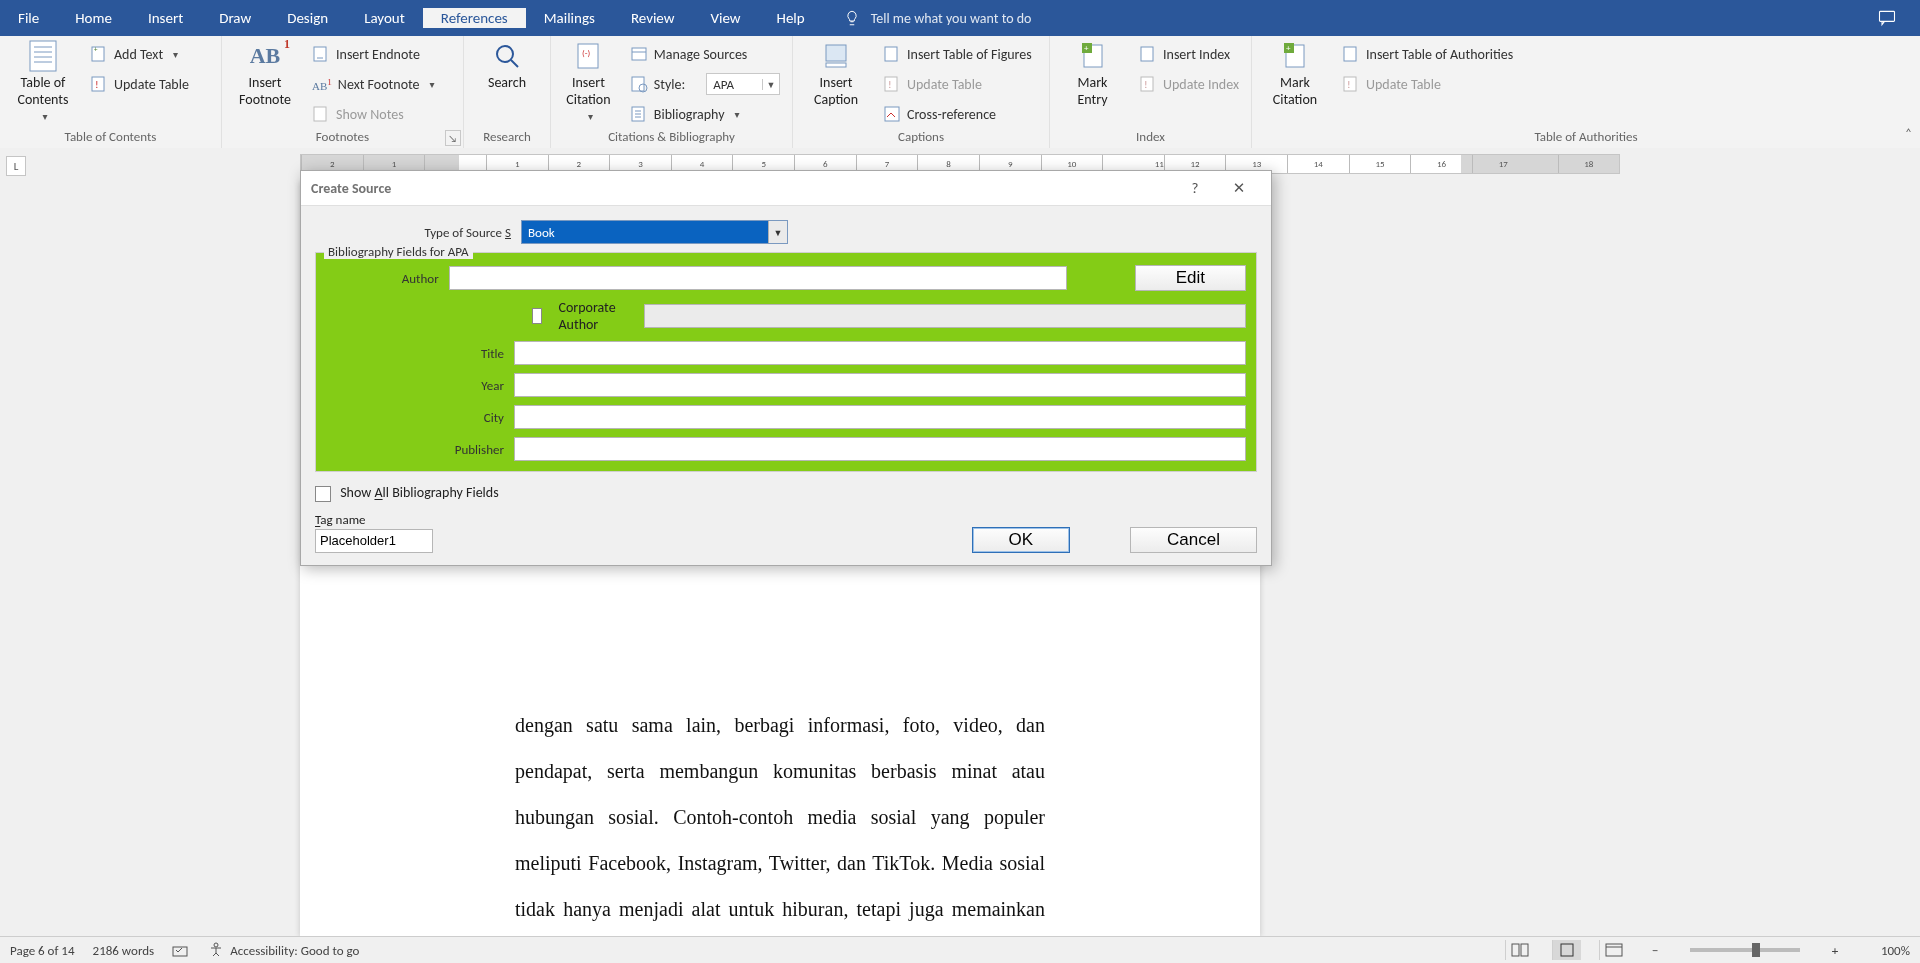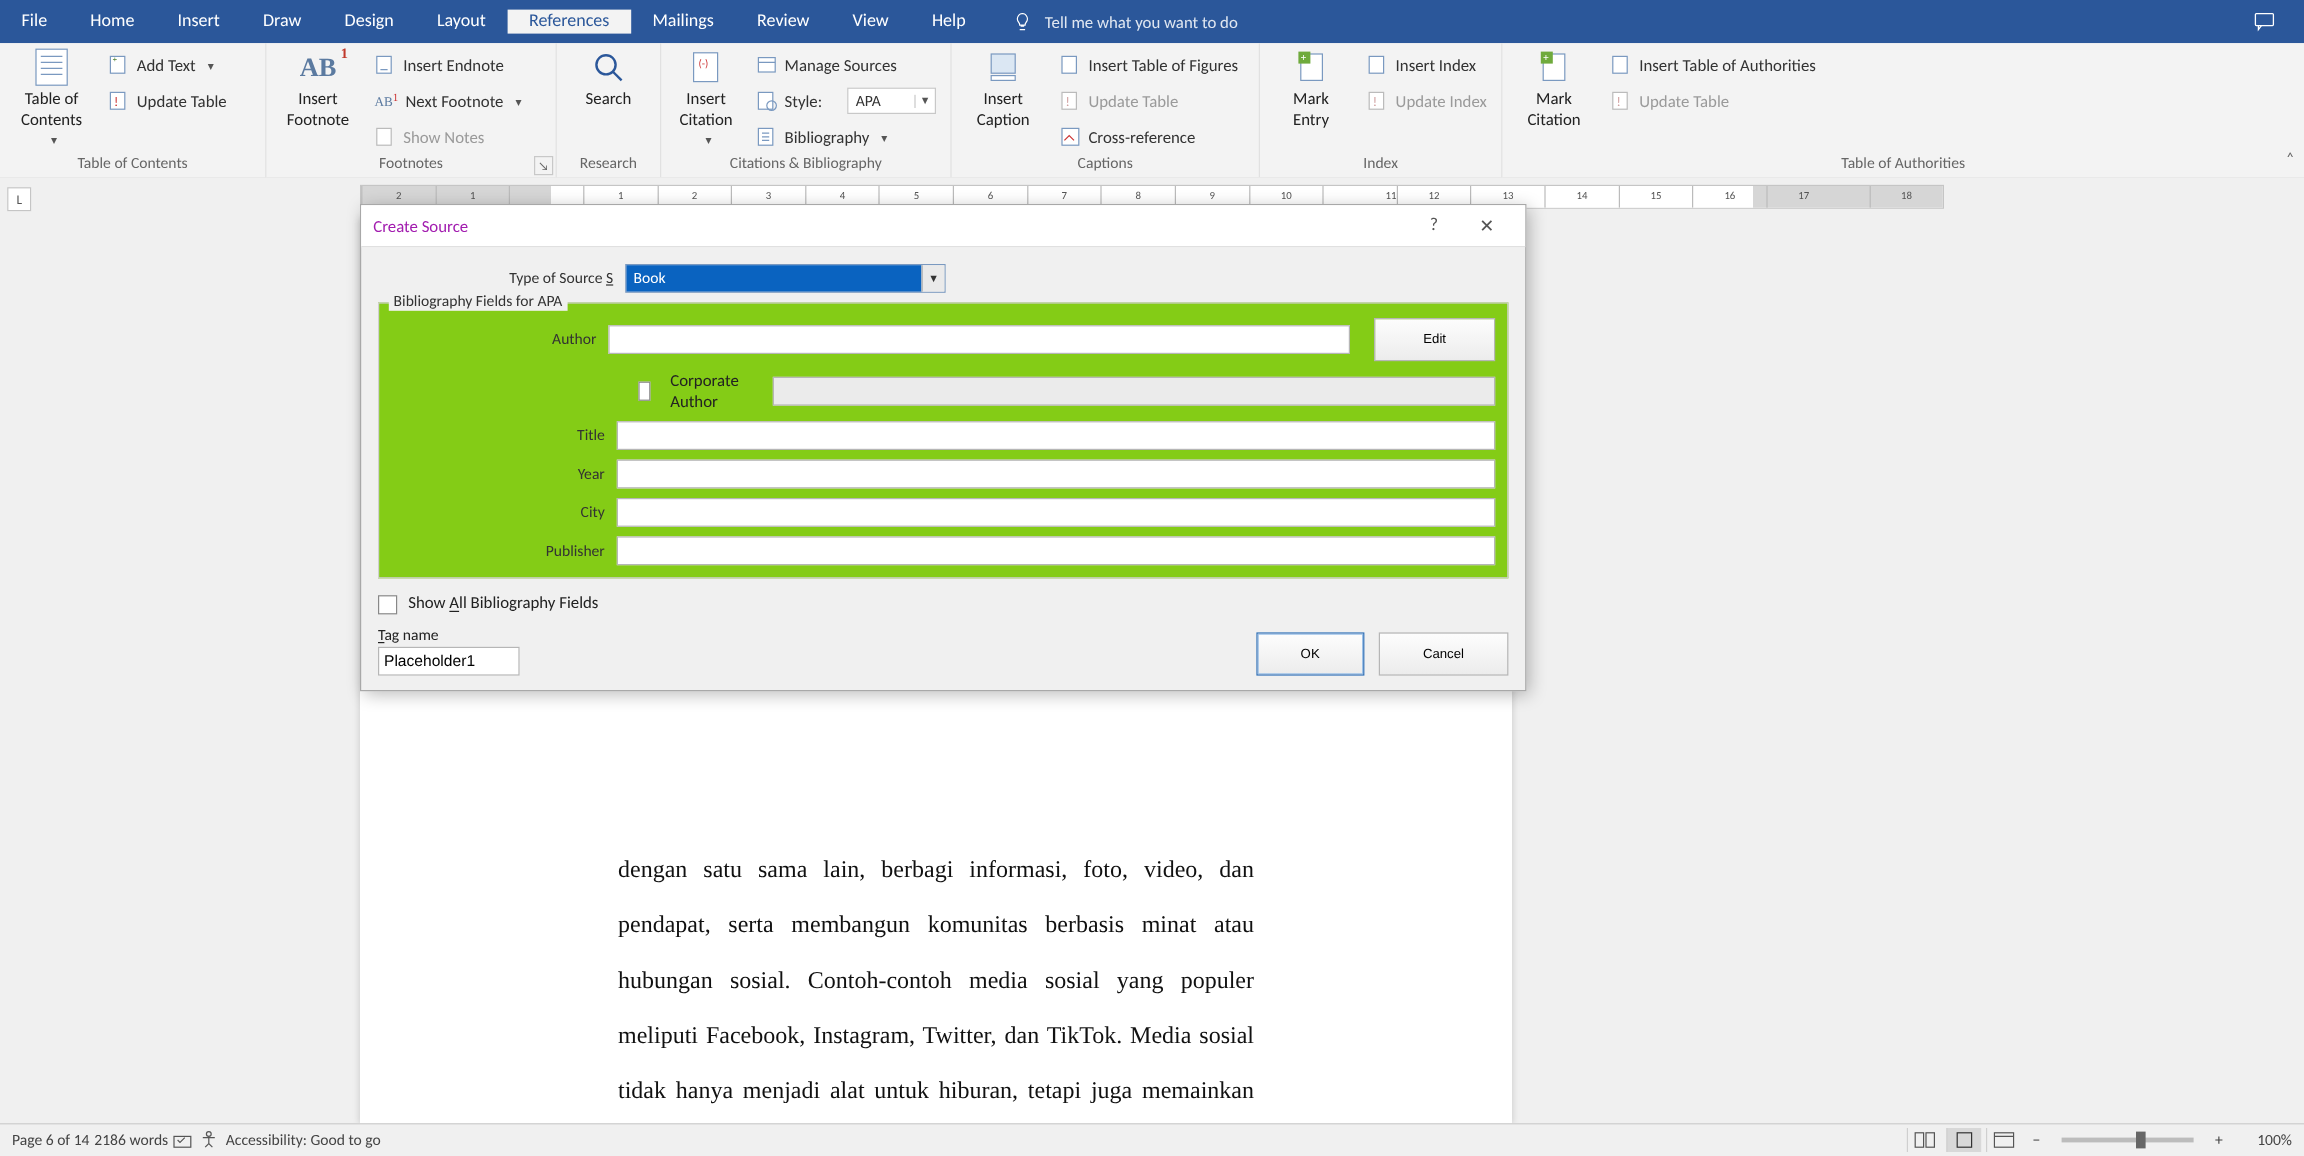--- a/index.html
+++ b/index.html
@@ -32,44 +32,44 @@
   .workspace { position:absolute; top:148px; left:0; right:0; bottom:26px; background:#f0f0f0; overflow:hidden;}
   .tab-left { position:absolute; top:8px; left:6px; width:18px; height:18px; background:#fff; border:1px solid #c5c5c5; font-size:11px; display:flex; align-items:center; justify-content:center; color:#555;}
   .ruler { position:absolute; top:6px; left:300px; right:300px; height:18px; background:#fff; border:1px solid #c5c5c5;}
   .ruler-inner { position:relative; height:100%; background:linear-gradient(to right,#d6d6d6 0 12%, #fff 12% 88%, #d6d6d6 88% 100%);}
   .ruler-ticks { position:absolute; inset:0; font-size:9px; color:#555; display:flex;}
   .page { position:absolute; top:34px; left:300px; width:960px; bottom:0; background:#fff; box-shadow:0 0 6px rgba(0,0,0,.18); padding:520px 215px 0 215px; box-sizing:border-box;}
   .page p { margin:0; font-family:"Times New Roman",serif; font-size:20px; line-height:2.3; color:#111; text-align:justify;}
   
   .dialog-overlay { position:absolute; left:300px; top:170px; width:970px; background:#f0f0f0; border:1px solid #a8a8a8; box-shadow:3px 3px 14px rgba(0,0,0,.28); z-index:50;}
   .dialog-title { display:flex; align-items:center; height:34px; padding:0 10px; background:#fff; border-bottom:1px solid #e0e0e0;}
-  .dialog-title .title-text { font-size:14px; color:#a21caf;}
+  .dialog-title .title-text { font-size:14px; color:#737373;font-weight:bold;}
   .dialog-title .spacer { flex:1;}
   .dialog-title .dlg-icon { width:44px; text-align:center; font-size:15px; color:#555; cursor:pointer;}
   .dialog-body { padding:14px 14px 12px 14px;}
   .row { display:flex; align-items:center; margin-bottom:8px; gap:10px;}
   .row label { width:196px; text-align:right; font-size:13px; color:#333;}
   .combo { display:flex; height:22px; border:1px solid #7a99c0;}
   .combo .combo-val { background:#0a63c0; color:#fff; padding:0 6px; display:flex; align-items:center; width:234px; font-size:13px;}
   .combo .combo-arrow { width:18px; background:#eaeaea; border-left:1px solid #b0b0b0; display:flex; align-items:center; justify-content:center; font-size:9px; color:#333; cursor:pointer;}
   .fieldset { border:1px solid #cfcfcf; padding:12px 10px 10px 10px; margin-top:6px; position:relative; background:#84cc16;}
   .fieldset-legend { position:absolute; top:-9px; left:8px; background:#f0f0f0; padding:0 4px; font-size:13px; color:#333;}
   .txt { height:20px; border:1px solid #b6b6b6; background:#fff; flex:0 0 auto;}
   .txt.w1 { width:612px;}
   .txt.w2 { width:596px;}
   .txt.w3 { width:726px;}
-  .btn { height:36px; border:1px solid #b6b6b6; background:linear-gradient(#fdfdfd,#ececec); padding:0 36px; font-size:11px; cursor:pointer; display:inline-flex; align-items:center; justify-content:center;}
+  .btn { height:26px; border:1px solid #b6b6b6; background:linear-gradient(#fdfdfd,#ececec); padding:0 36px; font-size:17px; cursor:pointer; display:inline-flex; align-items:center; justify-content:center;margin-left:48px;}
   .btn.primary { border:1px solid #2e6fb7; box-shadow:inset 0 0 0 1px #9cc1e8;}
   .checkbox { width:14px; height:14px; border:1px solid #888; background:#fff; display:inline-block; margin-right:6px; vertical-align:middle;}
   .dlg-bottom { display:flex; align-items:flex-end; margin-top:10px; gap:12px;}
   .tag-col { display:flex; flex-direction:column; font-size:13px; gap:2px;}
   .tag-col input { width:108px; height:22px; border:1px solid #b6b6b6; padding:0 4px; font-size:13px;}
   .underlined { text-decoration:underline; text-underline-offset:2px;}
   
-  .statusbar { position:absolute; left:0; right:0; bottom:0; height:26px; background:#f0f0f0; border-top:1px solid #cdcdcd; display:flex; align-items:center; font-size:13px; color:#444; padding:0 10px; gap:4px;}
+  .statusbar { position:absolute; left:0; right:0; bottom:0; height:26px; background:#f0f0f0; border-top:1px solid #cdcdcd; display:flex; align-items:center; font-size:13px; color:#444; padding:0 10px; gap:18px;}
   .statusbar .spacer { flex:1;}
   .view-btn { width:28px; height:20px; border-left:1px solid #cfcfcf; display:flex; align-items:center; justify-content:center; cursor:pointer;}
   .zoom-slider { width:110px; height:4px; background:#bcbcbc; position:relative; margin:0 8px;}
   .zoom-slider .thumb { position:absolute; top:-5px; left:62px; width:8px; height:14px; background:#666;}
   .plusminus { width:18px; text-align:center; cursor:pointer;}
 </style>
 </head>
 <body>
 
 <div class="ribbon-tabs">

